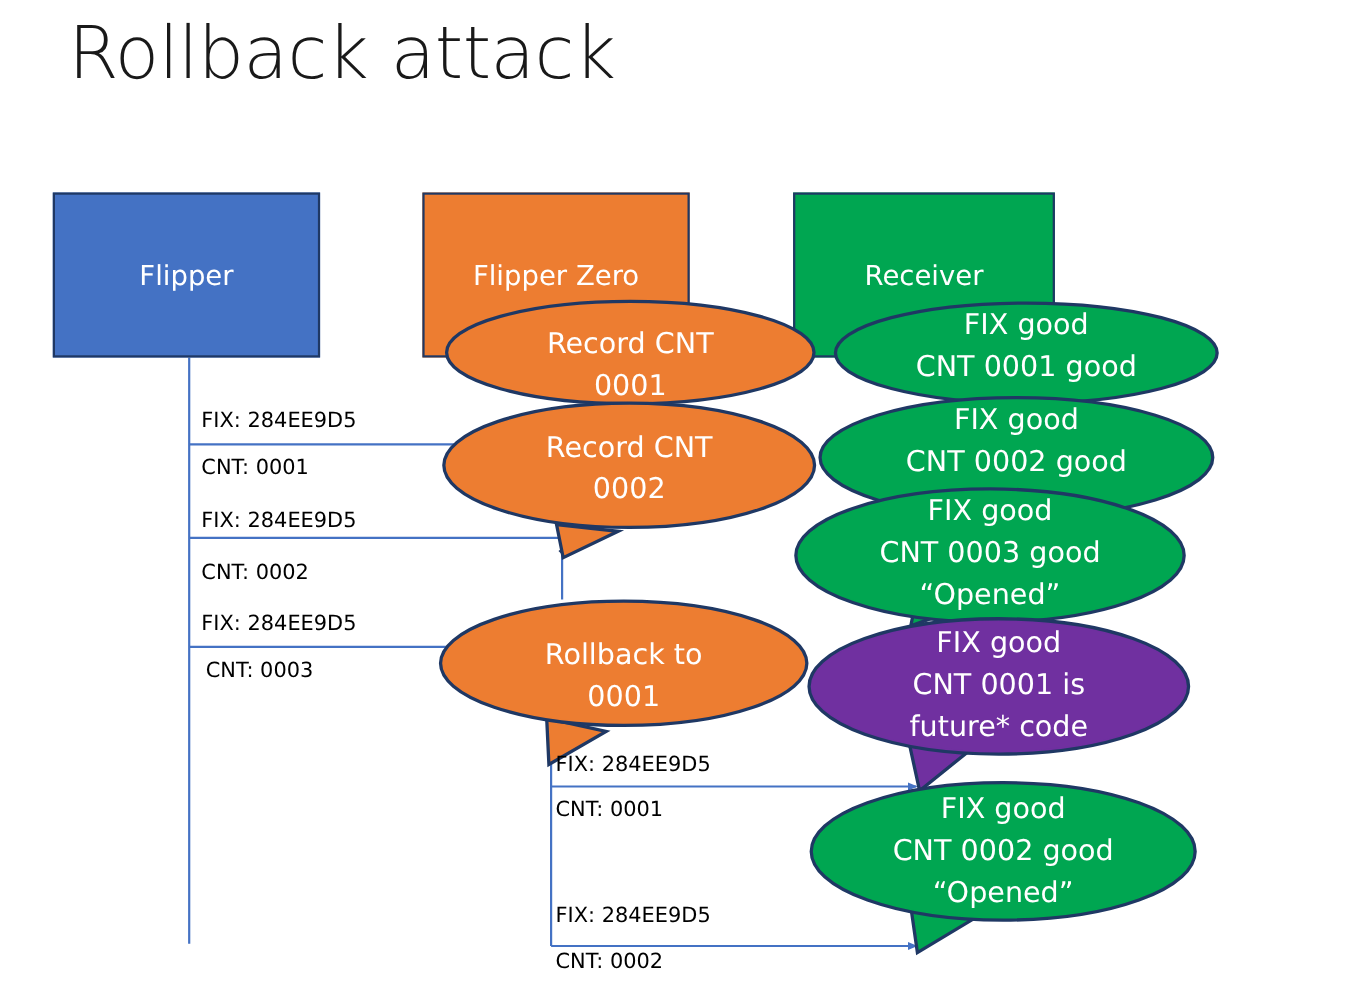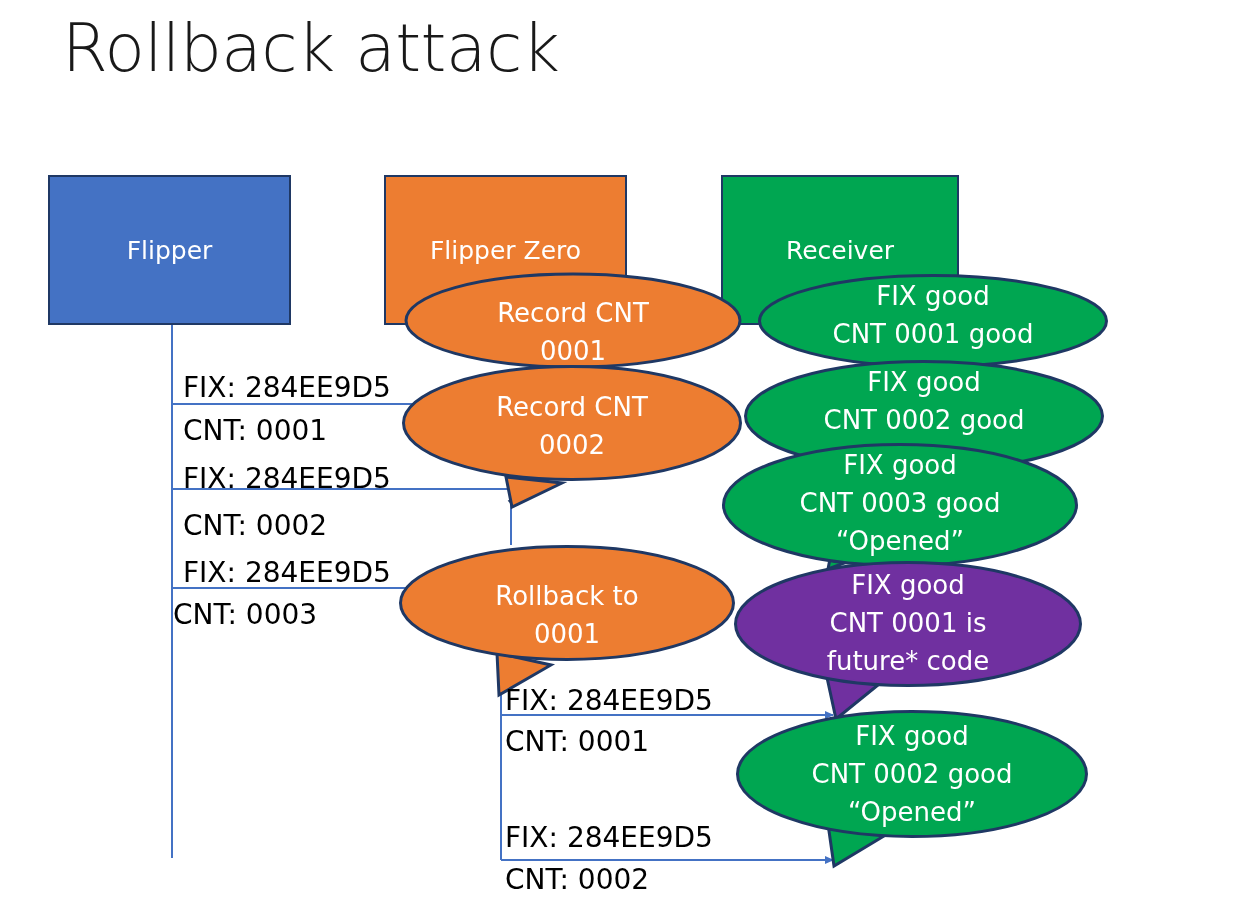--- a/index.html
+++ b/index.html
@@ -81,21 +81,21 @@
     color: #ffffff;
     font-size: 26px;
     line-height: 1.47;
     font-family: "DejaVu Sans", sans-serif;
     white-space: pre-line;
   }
 
   
   .msg {
     position: absolute;
-    font-size: 28px;
+    font-size: 19px;
     color: #000000;
     white-space: nowrap;
     font-family: "DejaVu Sans", sans-serif;
   }
 </style>
 </head>
 <body>
 
 <div id="slide">
 
@@ -209,21 +209,21 @@
 “Opened”</div>
   </div>
 
   <div class="msg" style="left:183px; top:371px;">FIX: 284EE9D5</div>
   <div class="msg" style="left:183px; top:414px;">CNT: 0001</div>
 
   <div class="msg" style="left:183px; top:462px;">FIX: 284EE9D5</div>
   <div class="msg" style="left:183px; top:509px;">CNT: 0002</div>
 
   <div class="msg" style="left:183px; top:556px;">FIX: 284EE9D5</div>
-  <div class="msg" style="left:173px; top:598px;">CNT: 0003</div>
+  <div class="msg" style="left:187px; top:598px;">CNT: 0003</div>
 
   <div class="msg" style="left:505px; top:684px;">FIX: 284EE9D5</div>
   <div class="msg" style="left:505px; top:725px;">CNT: 0001</div>
 
   <div class="msg" style="left:505px; top:821px;">FIX: 284EE9D5</div>
   <div class="msg" style="left:505px; top:863px;">CNT: 0002</div>
 
 </div>
 
 </body></html>

